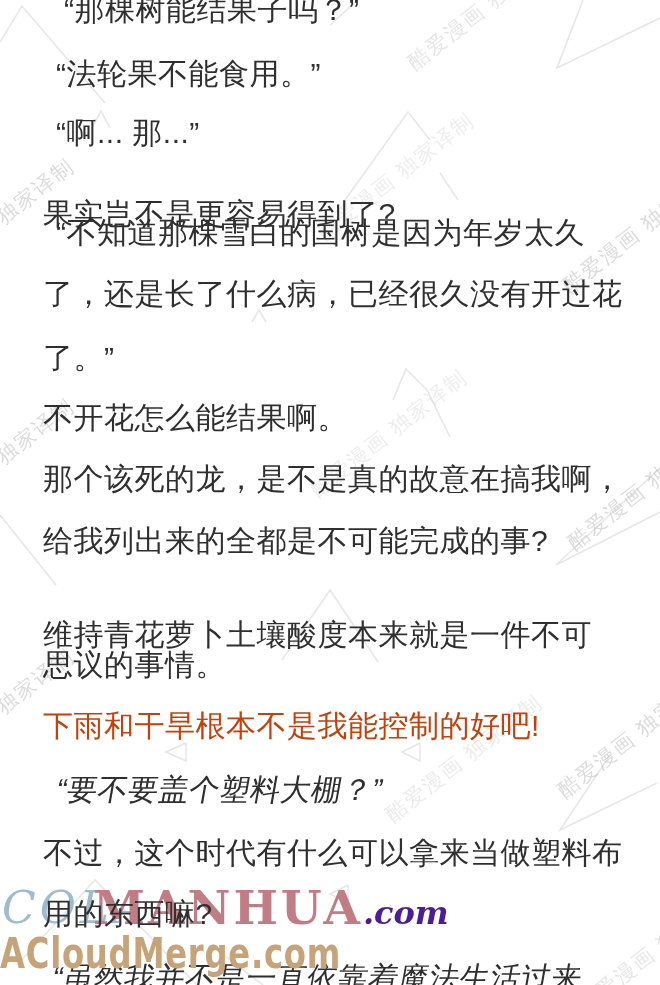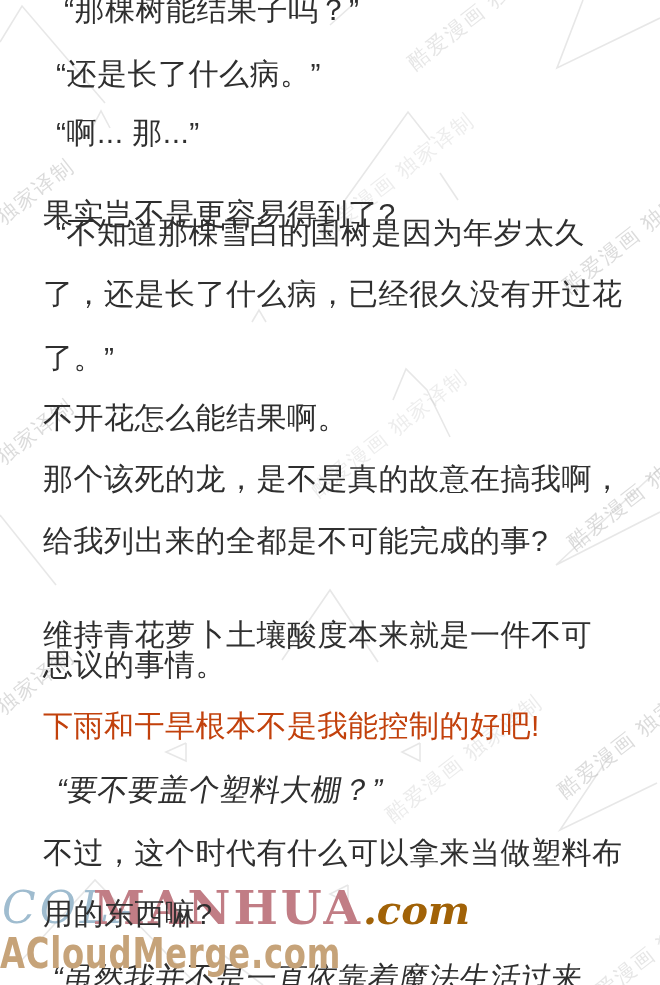--- a/index.html
+++ b/index.html
@@ -25,21 +25,21 @@
   }
   .wm-cola-mainwrap{
     position:absolute;left:93px;top:884px;z-index:2;line-height:1;white-space:nowrap;
   }
   .wm-cola-main{
     font-family:"DejaVu Serif",serif;font-weight:700;
     font-size:47px;letter-spacing:3px;color:#c17d85;
   }
   .wm-cola-tld{
     font-family:"DejaVu Serif",serif;font-weight:700;font-style:italic;
-    font-size:40px;color:#a16207;
+    font-size:32px;color:#4c1d95;
   }
   .wm-acm{
     position:absolute;left:0px;top:932px;z-index:4;line-height:1;
     font-family:"DejaVu Sans",sans-serif;font-weight:700;
     font-size:43px;letter-spacing:1px;color:#c6a379;white-space:nowrap;
     transform:scaleX(0.75);transform-origin:left top;
   }
   
   #text-layer{position:absolute;left:0;top:0;width:100%;height:100%;z-index:3;border-radius:19px;}
   .story-line{
@@ -93,21 +93,21 @@
   <span class="wm-cola-script">COLA</span>
 
   <div class="wm-cola-mainwrap">
     <span class="wm-cola-main">MANHUA</span><span class="wm-cola-tld">.com</span>
   </div>
 
   <div class="wm-acm">ACloudMerge.com</div>
 
   <div id="text-layer">
       <div class="story-line" style="left: 64px; top: -7px; color: rgb(47, 47, 47);">“那棵树能结果子吗？”</div>
-      <div class="story-line" style="left: 56px; top: 57px; color: rgb(47, 47, 47);">“还是长了什么病。”</div>
+      <div class="story-line" style="left: 56px; top: 57px; color: rgb(47, 47, 47);">“法轮果不能食用。”</div>
       <div class="story-line" style="left: 56px; top: 116px; color: rgb(47, 47, 47);">“啊... 那...”</div>
       <div class="story-line" style="left: 43px; top: 197px; color: rgb(47, 47, 47);">果实岂不是更容易得到了?</div>
       <div class="story-line" style="left: 56px; top: 216px; color: rgb(47, 47, 47);">“不知道那棵雪白的国树是因为年岁太久</div>
       <div class="story-line" style="left: 43px; top: 277px; color: rgb(47, 47, 47);">了，还是长了什么病，已经很久没有开过花</div>
       <div class="story-line" style="left: 43px; top: 341px; color: rgb(47, 47, 47);">了。”</div>
       <div class="story-line" style="left: 43px; top: 401px; color: rgb(47, 47, 47);">不开花怎么能结果啊。</div>
       <div class="story-line" style="left: 43px; top: 462px; color: rgb(47, 47, 47);">那个该死的龙，是不是真的故意在搞我啊，</div>
       <div class="story-line" style="left: 43px; top: 524px; color: rgb(47, 47, 47);">给我列出来的全都是不可能完成的事?</div>
       <div class="story-line" style="left: 43px; top: 586px; color: rgb(47, 47, 47); margin-top: 32px;">维持青花萝卜土壤酸度本来就是一件不可</div>
       <div class="story-line" style="left: 43px; top: 648px; color: rgb(47, 47, 47);">思议的事情。</div>

